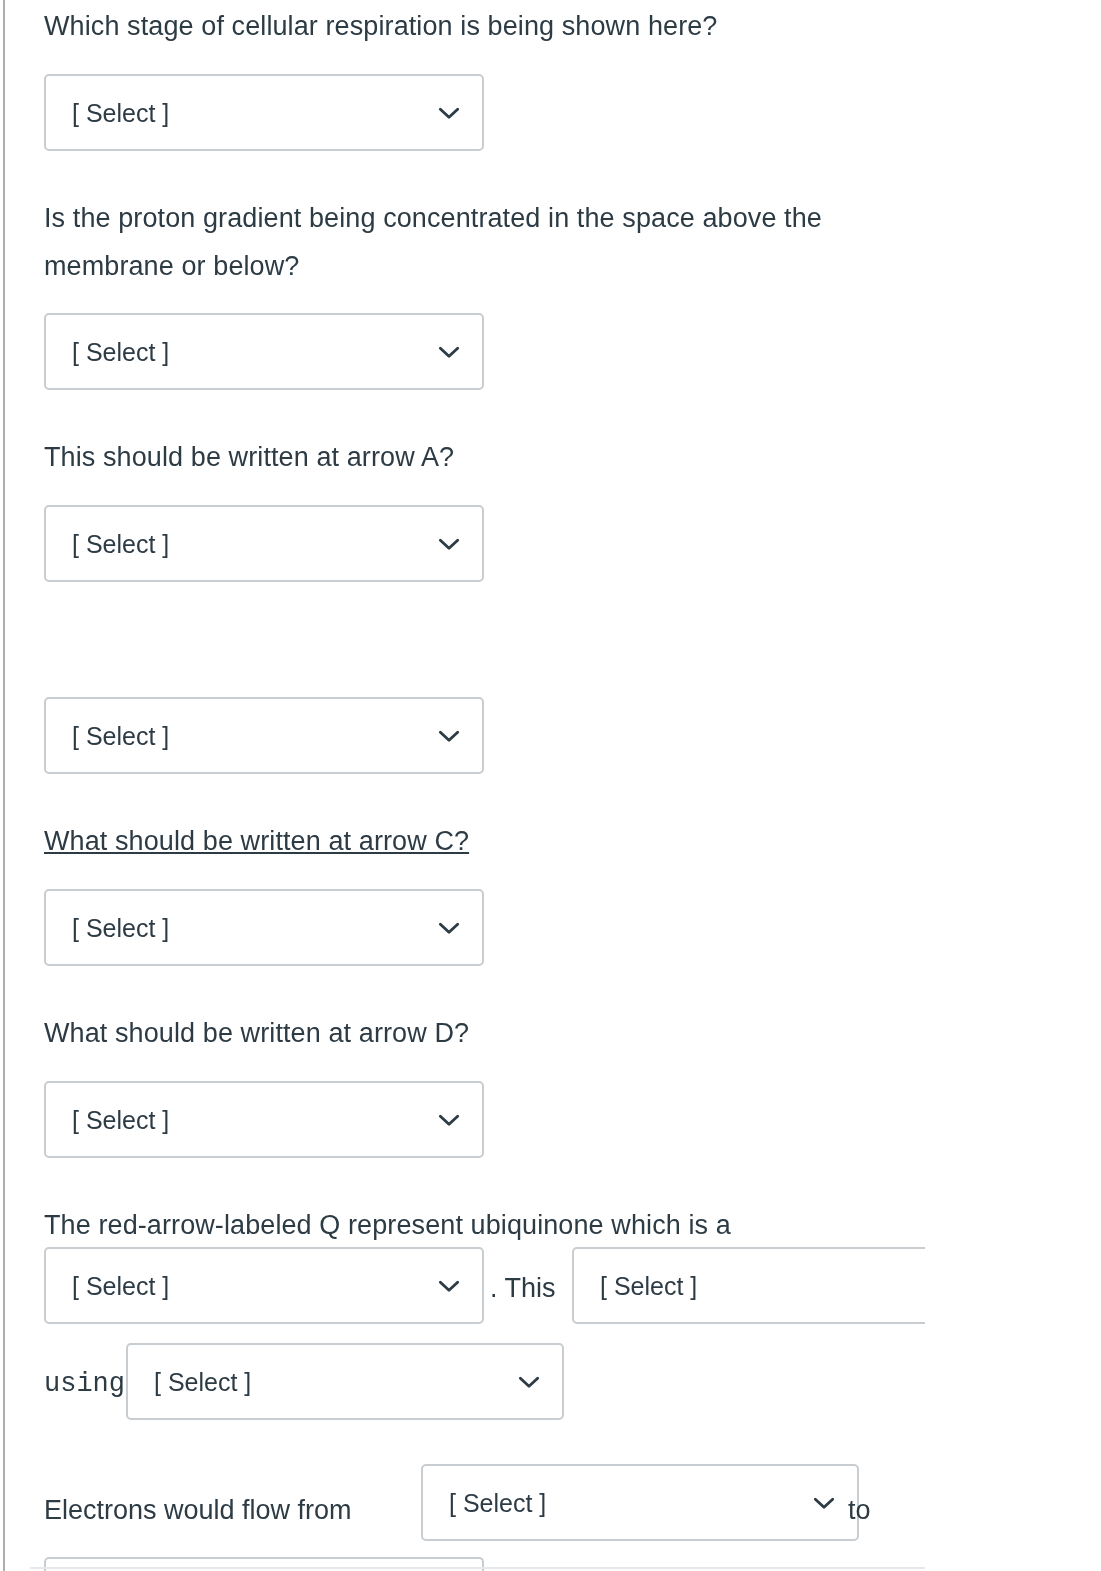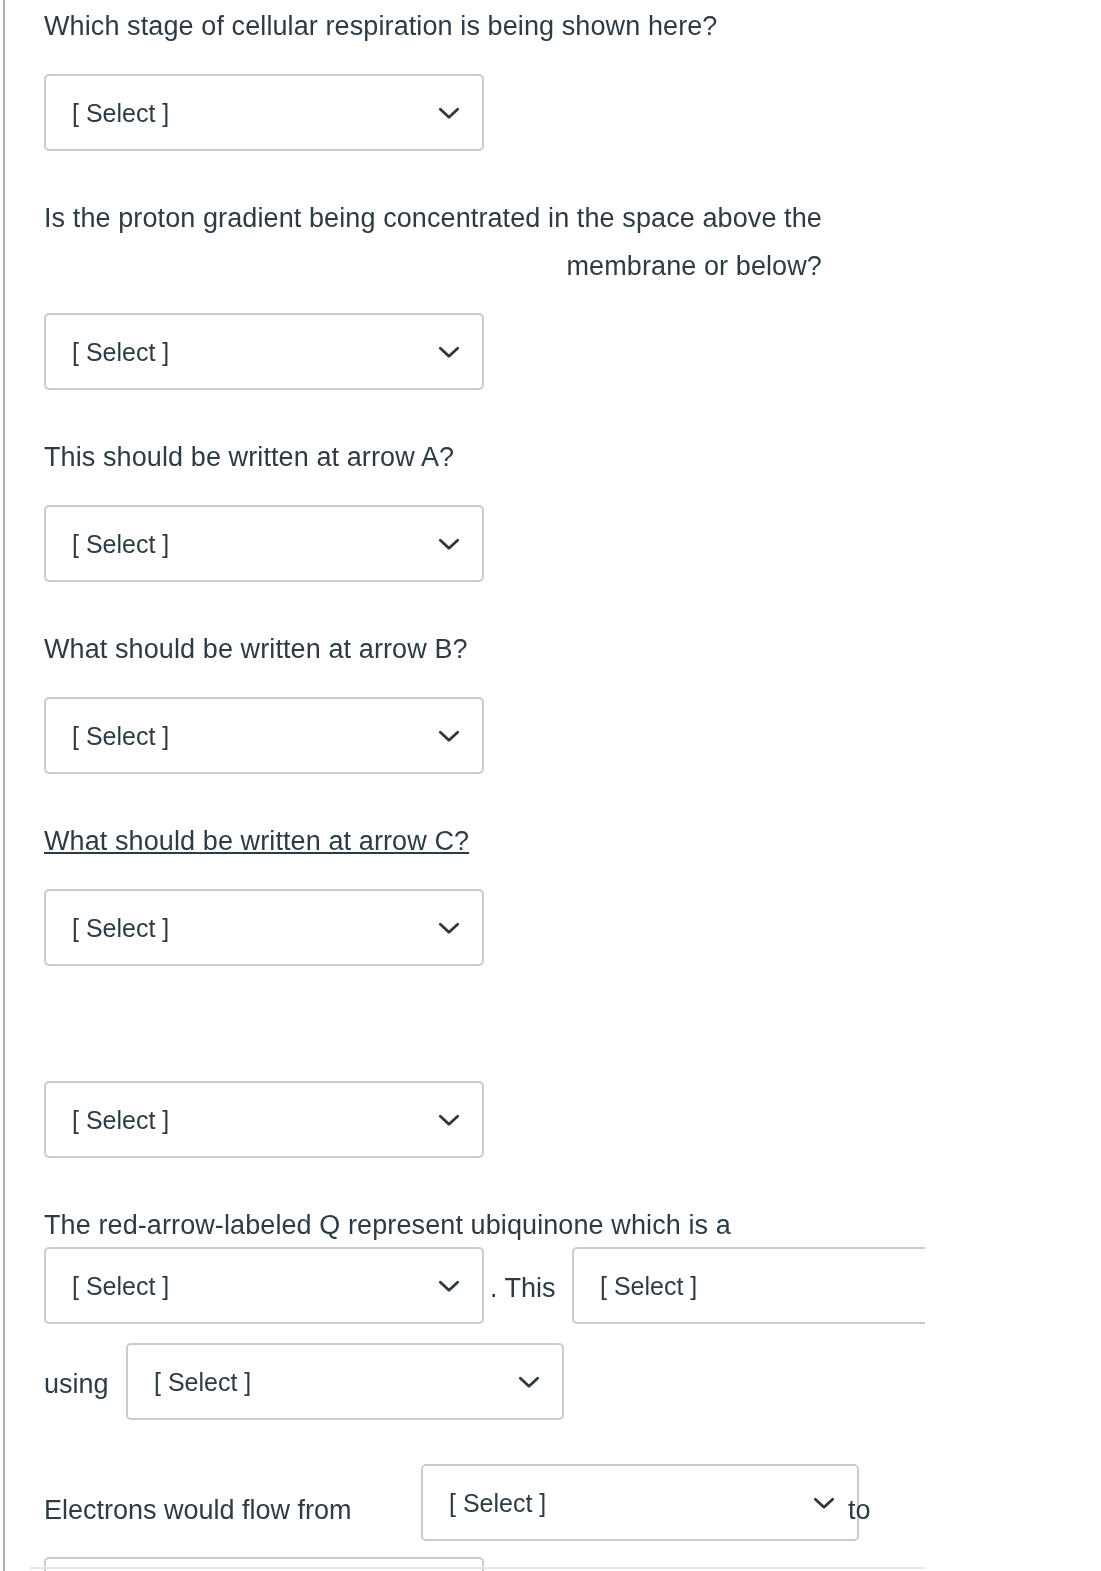--- a/index.html
+++ b/index.html
@@ -13,21 +13,20 @@
     color: #2D3B45;
     -webkit-font-smoothing: antialiased;
   }
 
   #page {
     position: relative;
     width: 925px;
     height: 1571px;
     background: #ffffff;
     overflow: hidden;
-    text-align: right;
   }
 
   
   .left-rule {
     position: absolute;
     left: 3px;
     top: 0;
     width: 2px;
     height: 1571px;
     background: #AEAEAE;
@@ -151,40 +150,40 @@
     <div class="qtext q-label-abs" style="top:433px;">This should be written at arrow A?</div>
     <div class="select sel-abs" style="left:0px; top:505px; width:440px;">
       <span class="sel-label">[ Select ]</span>
       <span class="chev">
         <svg viewBox="0 0 24 24" fill="none" xmlns="http://www.w3.org/2000/svg">
             <path d="M4 8.5 L12 16 L20 8.5" stroke="#2D3B45" stroke-width="2.6" stroke-linecap="round" stroke-linejoin="round"></path>
           </svg>
       </span>
     </div>
 
-    <div class="qtext q-label-abs" style="top:625px;">What should be written at arrow B?</div>
     <div class="select sel-abs" style="left:0px; top:697px; width:440px;">
       <span class="sel-label">[ Select ]</span>
       <span class="chev">
         <svg viewBox="0 0 24 24" fill="none" xmlns="http://www.w3.org/2000/svg">
             <path d="M4 8.5 L12 16 L20 8.5" stroke="#2D3B45" stroke-width="2.6" stroke-linecap="round" stroke-linejoin="round"></path>
           </svg>
       </span>
     </div>
 
     <div class="qtext q-label-abs" style="top:817px;text-decoration:underline;">What should be written at arrow C?</div>
     <div class="select sel-abs" style="left:0px; top:889px; width:440px;">
       <span class="sel-label">[ Select ]</span>
       <span class="chev">
         <svg viewBox="0 0 24 24" fill="none" xmlns="http://www.w3.org/2000/svg">
             <path d="M4 8.5 L12 16 L20 8.5" stroke="#2D3B45" stroke-width="2.6" stroke-linecap="round" stroke-linejoin="round"></path>
           </svg>
       </span>
     </div>
 
+    <div class="qtext q-label-abs" style="top:1009px;">What should be written at arrow D?</div>
     <div class="select sel-abs" style="left:0px; top:1081px; width:440px;">
       <span class="sel-label">[ Select ]</span>
       <span class="chev">
         <svg viewBox="0 0 24 24" fill="none" xmlns="http://www.w3.org/2000/svg">
             <path d="M4 8.5 L12 16 L20 8.5" stroke="#2D3B45" stroke-width="2.6" stroke-linecap="round" stroke-linejoin="round"></path>
           </svg>
       </span>
     </div>
 
     <div class="qtext q-label-abs" style="top:1201px;">The red-arrow-labeled Q represent ubiquinone which is a</div>
@@ -204,21 +203,21 @@
 
     <div class="select sel-abs" style="left:528px; top:1247px; width:440px;">
       <span class="sel-label">[ Select ]</span>
       <span class="chev">
         <svg viewBox="0 0 24 24" fill="none" xmlns="http://www.w3.org/2000/svg">
             <path d="M4 8.5 L12 16 L20 8.5" stroke="#2D3B45" stroke-width="2.6" stroke-linecap="round" stroke-linejoin="round"></path>
           </svg>
       </span>
     </div>
 
-    <div class="inline-row" style="left:0px; top:1366px;">
+    <div class="inline-row" style="left:0px; top:1366px;font-family:Liberation Mono, monospace;">
       <span class="txt">using</span>
     </div>
 
     <div class="select sel-abs" style="left:82px; top:1343px; width:438px;">
       <span class="sel-label">[ Select ]</span>
       <span class="chev">
         <svg viewBox="0 0 24 24" fill="none" xmlns="http://www.w3.org/2000/svg">
             <path d="M4 8.5 L12 16 L20 8.5" stroke="#2D3B45" stroke-width="2.6" stroke-linecap="round" stroke-linejoin="round"></path>
           </svg>
       </span>

